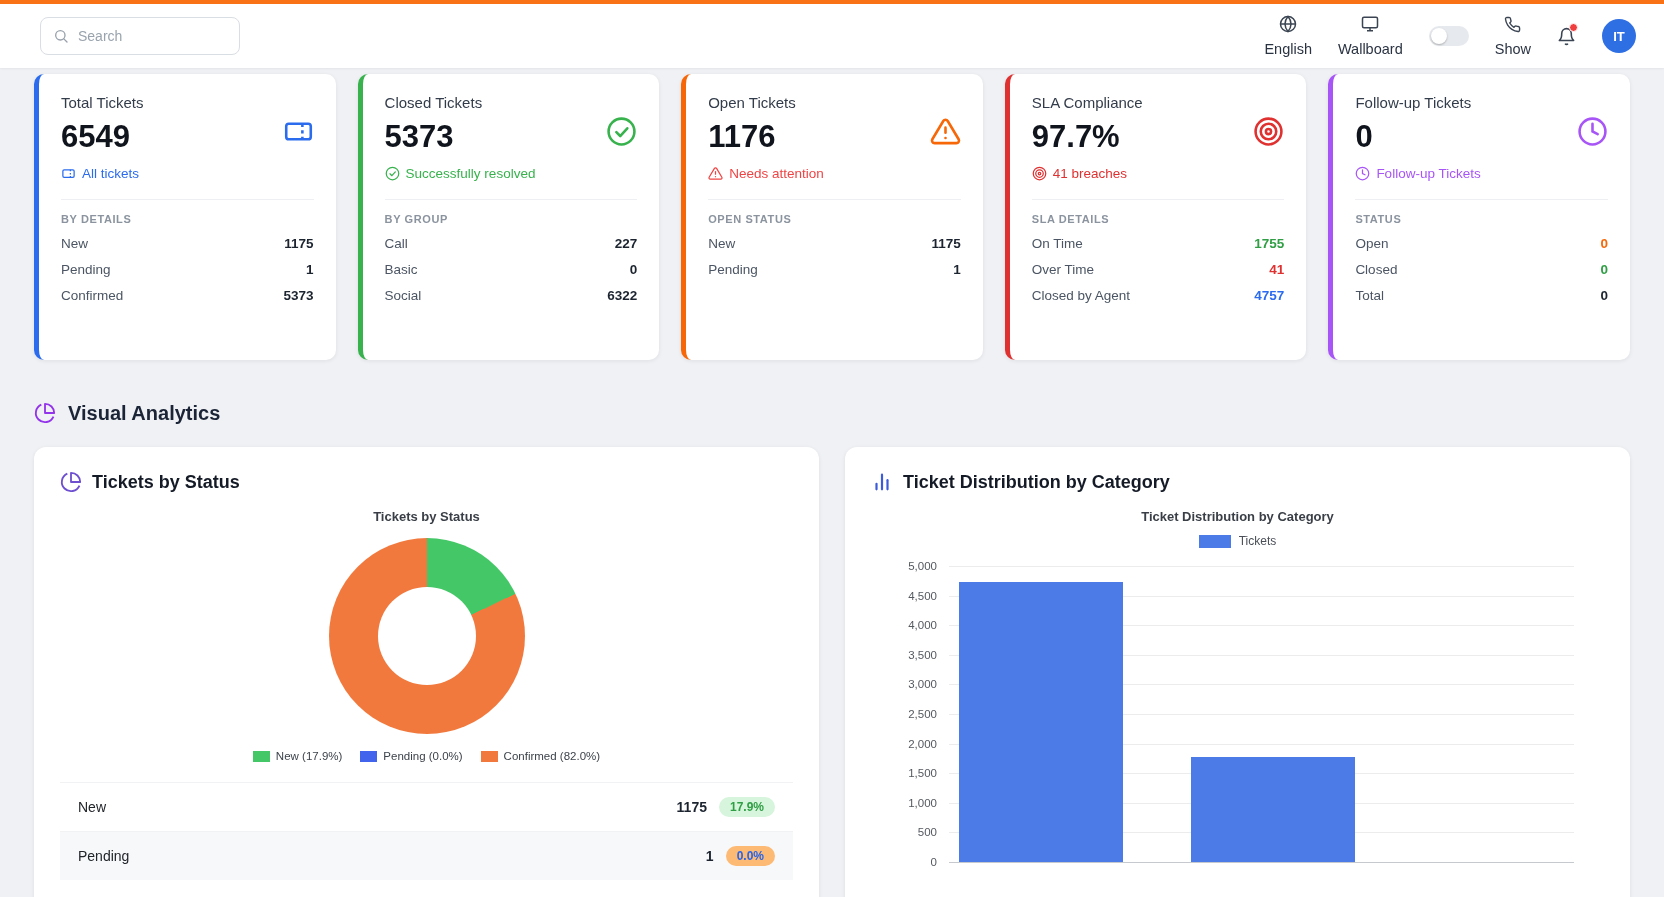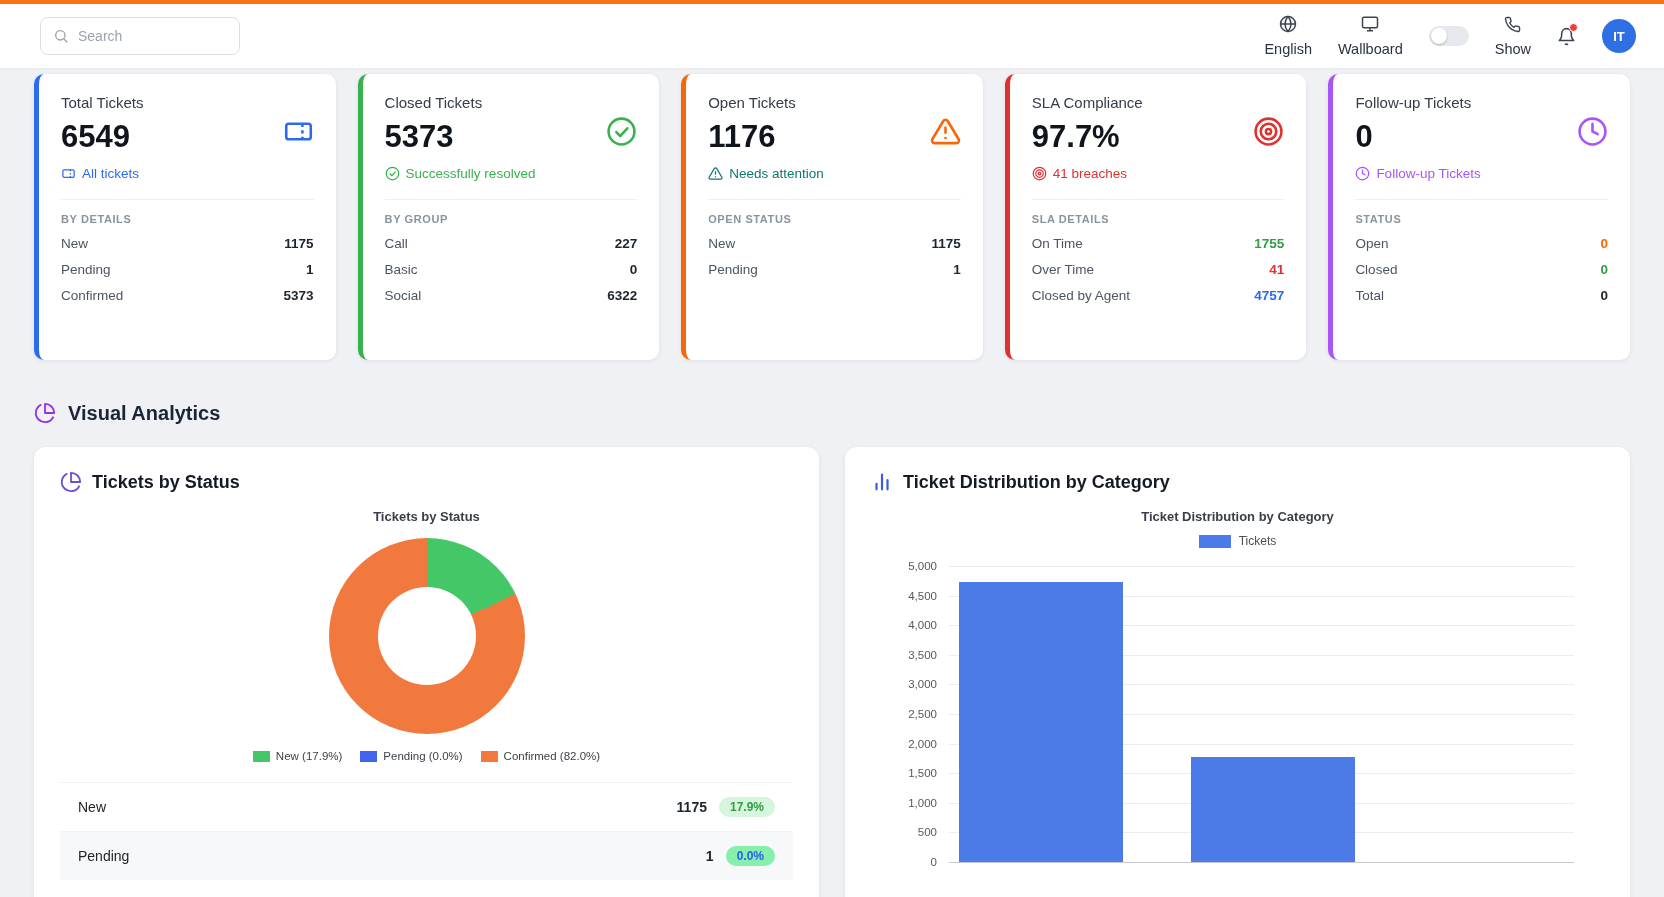--- a/index.html
+++ b/index.html
@@ -280,21 +280,21 @@
       <span class="card-row-label">Social</span>
       <span class="card-row-value">6322</span>
     </div>
   </div>
 
   <div class="stat-card" style="border-left-color: rgb(247, 103, 7);">
     <div class="card-top">
       <div>
         <div class="card-title">Open Tickets</div>
         <div class="card-value">1176</div>
-        <div class="card-badge" style="color: #0f766e;">
+        <div class="card-badge" style="color: #ef4444;">
           <span class="badge-icon">
             <svg viewBox="0 0 24 24" fill="none" stroke="currentColor" stroke-width="2" width="15" height="15" stroke-linecap="round" stroke-linejoin="round">
                 <path d="M10.29 3.86 1.82 18a2 2 0 0 0 1.71 3h16.94a2 2 0 0 0 1.71-3L13.71 3.86a2 2 0 0 0-3.42 0z"></path>
                 <line x1="12" y1="9" x2="12" y2="13"></line>
                 <line x1="12" y1="17" x2="12.01" y2="17"></line>
               </svg>
           </span>
           <span>Needs attention</span>
         </div>
       </div>
@@ -446,21 +446,21 @@
         <span>New</span>
         <span class="status-right">
           <span class="status-value">1175</span>
           <span class="pct-badge" style="background: rgb(215, 245, 220); color: rgb(47, 158, 68);">17.9%</span>
         </span>
       </div>
       <div class="status-row alt">
         <span>Pending</span>
         <span class="status-right">
           <span class="status-value">1</span>
-          <span class="pct-badge" style="background: #86efac; color: rgb(37, 99, 235);">0.0%</span>
+          <span class="pct-badge" style="background: #fdba74; color: rgb(37, 99, 235);">0.0%</span>
         </span>
       </div>
     </div>
   </div>
 
   <div class="chart-card">
     <div class="chart-card-header">
       <span class="hdr-icon" style="color:#3b5bdb;">
         <svg viewBox="0 0 24 24" fill="none" stroke="currentColor" stroke-width="2.4" width="22" height="22" stroke-linecap="round">
             <line x1="18" y1="20" x2="18" y2="10"></line>

